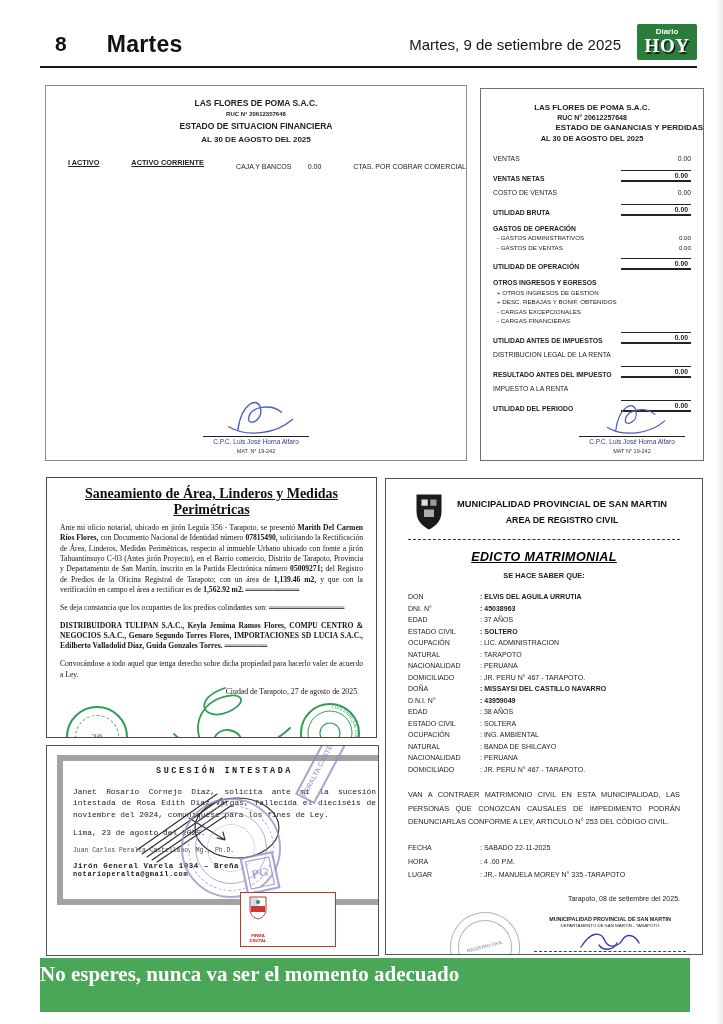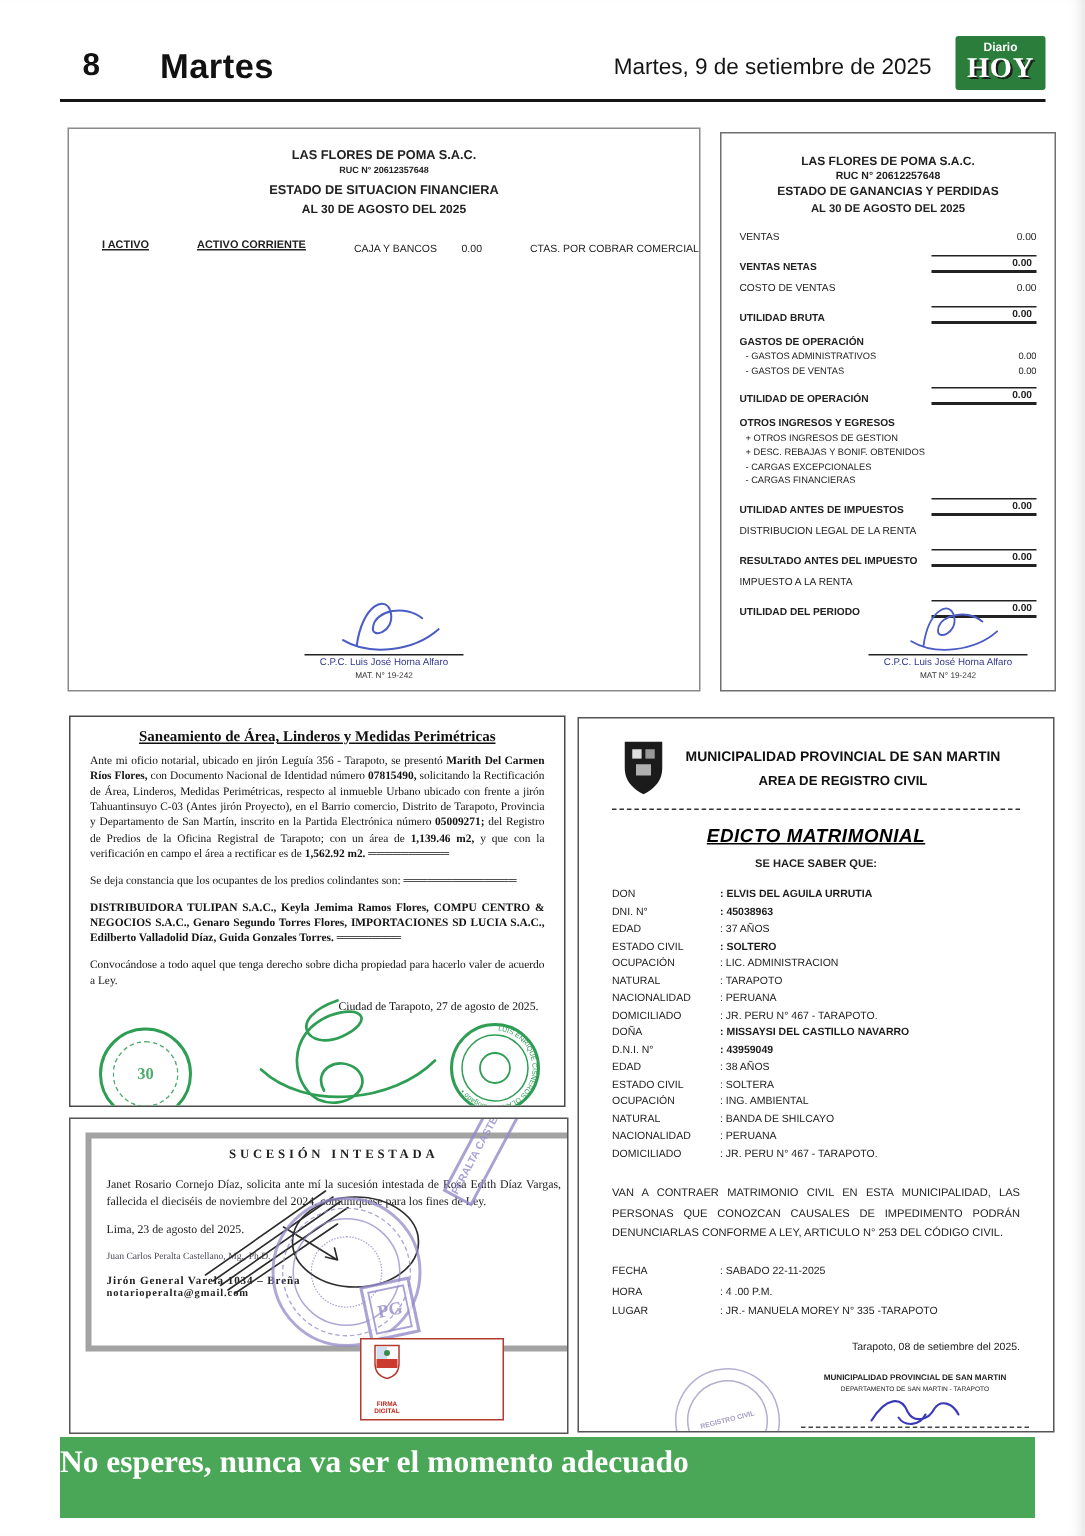--- a/index.html
+++ b/index.html
@@ -43,36 +43,36 @@
   .brow.spacer{height:15px;}
   .sig-block{position:absolute;left:0;right:0;bottom:6px;text-align:center;color:#39418f;}
   .sig-block svg{display:block;margin:0 auto -4px auto;}
   .sig-name{display:inline-block;border-top:1.2px solid #222;padding:1px 10px 0;font-size:6.5px;color:#333a8d;}
   .sig-mat{font-size:5.5px;color:#333;}
   
   .income{left:480px;top:88px;width:222px;height:371px;border:1.5px solid #6f6f6f;}
   .income .doc-head{padding-top:14px;}
   .income .co{font-size:8px;}
   .income .ruc{font-size:7px;margin-top:2px;}
-  .income .ttl{font-size:8px;margin-top:2px;}
+  .income .ttl{font-size:8px;margin-top:2px;text-align:right;}
   .income .dt{font-size:7.5px;margin-top:2px;}
   .irows{margin-top:12px;}
   .irow{display:flex;justify-content:space-between;align-items:flex-end;
         padding:0 12px;font-size:6.8px;margin-top:7.5px;}
   .irow.ruled .ilabel{font-weight:bold;}
   .irow.ruled .ival{border-top:1px solid #222;border-bottom:2.2px solid #222;width:64px;
                     text-align:right;padding:1px 3px;font-weight:bold;}
   .irow.head{margin-top:9px;}
   .irow.head .ilabel{font-weight:bold;}
   .irow.sub{margin-top:2.5px;font-size:6.2px;padding-left:16px;}
   .income .sig-block{left:auto;right:6px;width:130px;}
   
   .notarial{left:46px;top:477px;width:331px;height:261px;border:1px solid #4a4a4a;
             font-family:"Liberation Serif",serif;padding:8px 13px;box-sizing:border-box;}
-  .not-title{text-align:center;font-weight:bold;text-decoration:underline;font-size:10px;
+  .not-title{text-align:center;font-weight:bold;text-decoration:underline;font-size:14px;
              color:#101010;margin-bottom:5px;}
   .not-p{font-size:7.6px;line-height:1.36;text-align:justify;color:#131313;}
   .not-p.bold{font-weight:bold;}
   .not-p{margin-top:2px;}
   .not-date{text-align:right;font-size:7.8px;margin-top:4px;padding-right:4px;color:#131313;}
   .not-sig-area{position:relative;height:76px;margin-top:0;}
   .stamp-circle{position:absolute;border-radius:50%;}
   .stamp-left{left:6px;top:10px;width:58px;height:58px;border:2px solid var(--stamp-green);
               display:flex;align-items:center;justify-content:center;}
   .stamp-left .inner{width:42px;height:42px;border:1.3px dashed var(--stamp-green);border-radius:50%;
@@ -80,22 +80,22 @@
                      color:var(--stamp-green);font-weight:bold;font-size:11px;opacity:.85;}
   .stamp-right{right:2px;top:6px;width:62px;height:62px;}
   .not-squiggle{position:absolute;left:90px;top:-14px;}
   .not-signer{position:absolute;left:0;right:0;top:40px;text-align:center;color:#101010;}
   .not-signer .name{display:inline-block;border-top:1.2px solid #111;padding:1px 16px 0;
                     font-weight:bold;font-size:9.3px;}
   .not-signer .role{font-weight:bold;font-size:9.3px;margin-top:1px;}
   
   .sucesion{left:46px;top:745px;width:331px;height:209px;border:1px solid #555;
             font-family:"Liberation Serif",serif;}
-  .suc-inner{position:absolute;left:10px;top:9px;width:303px;height:128px;border:4px solid #a3a3a3;
-             padding:5px 10px;}
+  .suc-inner{position:absolute;left:10px;top:9px;width:303px;height:128px;border:6px solid #a3a3a3;
+             padding:5px 10px;font-family:Liberation Mono, monospace;}
   .suc-title{text-align:center;font-size:8.5px;font-weight:bold;letter-spacing:2.5px;color:#222;}
   .suc-body{font-size:7.9px;line-height:1.45;text-align:justify;color:#1d1d1d;margin-top:10px;}
   .suc-date{font-size:7.9px;color:#1d1d1d;margin-top:1px;}
   .suc-signer{font-size:6.4px;color:#4a4a55;margin-top:10px;}
   .suc-address{font-size:7.4px;font-weight:bold;color:#222;margin-top:8px;letter-spacing:.6px;}
   .suc-email{font-size:7px;font-weight:bold;color:#222;letter-spacing:.6px;}
   .pen-squiggle{position:absolute;left:82px;top:42px;}
   .purple-stamp{position:absolute;left:134px;top:52px;width:96px;height:96px;border-radius:50%;
                 border:2px solid var(--stamp-purple);opacity:.75;}
   .purple-stamp .r2{position:absolute;inset:5px;border:1px dashed var(--stamp-purple);border-radius:50%;}

